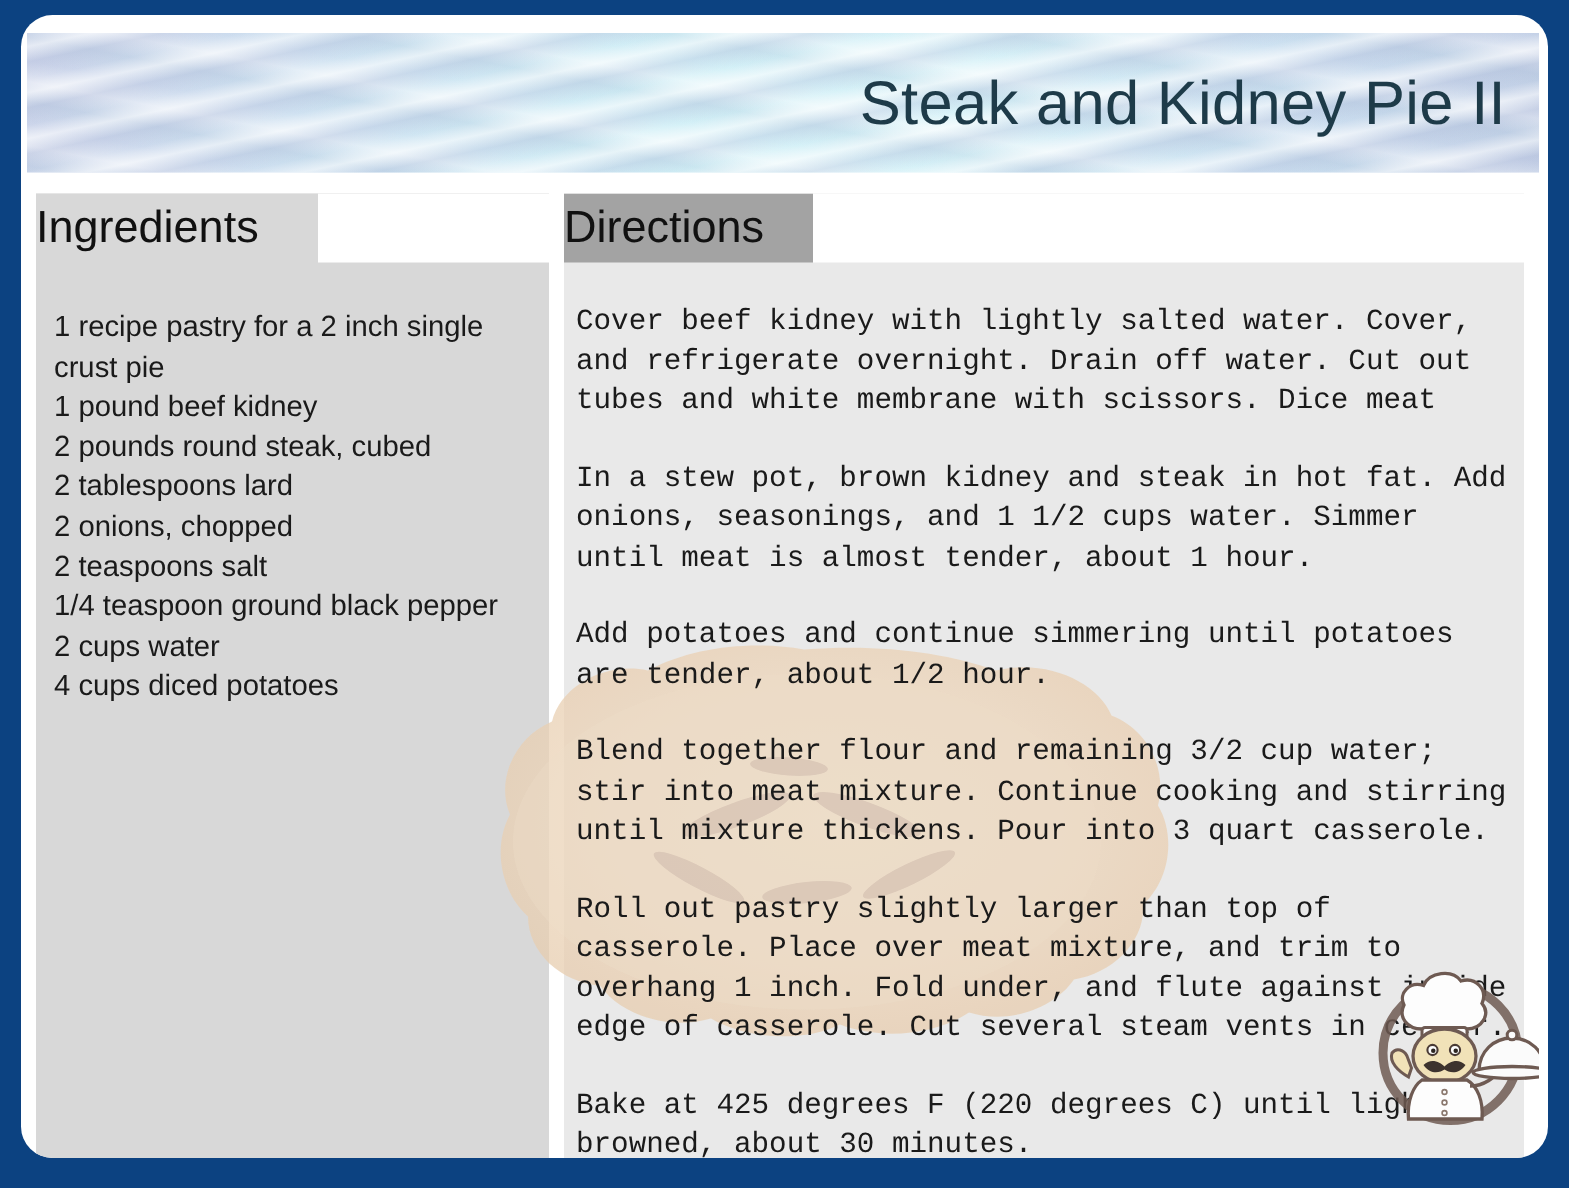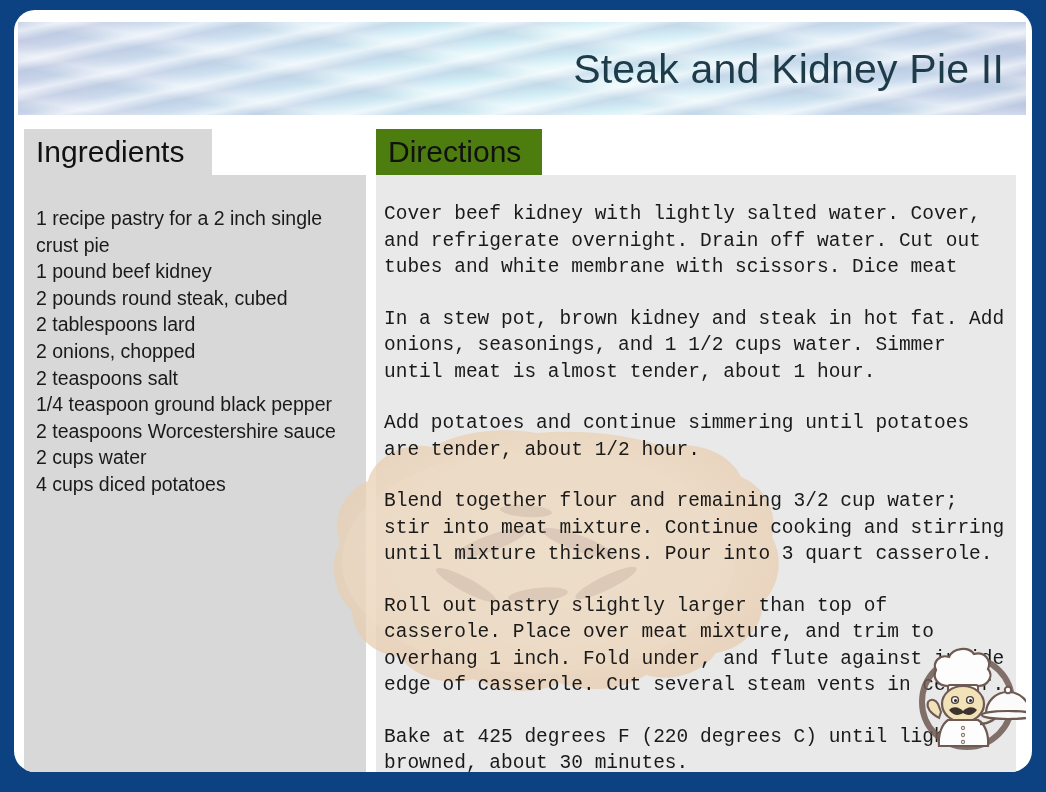--- a/index.html
+++ b/index.html
@@ -80,26 +80,25 @@
 
   
   .section-head {
     position: absolute;
     left: 0;
     top: 0;
     height: 46px;
     background: #d8d8d8;
     display: flex;
     align-items: center;
-    padding-left: 12px;
     box-sizing: border-box;
     z-index: 3;
   }
   #ingredients-panel .section-head { width: 188px; background: #d8d8d8; }
-  #directions-panel  .section-head { width: 166px; background: #4d7c0f; }
+  #directions-panel  .section-head { width: 166px; background: #a3a3a3; }
 
   .section-head-notch {
     position: absolute;
     top: 0;
     height: 46px;
     background: #ffffff;
     z-index: 2;
   }
   #ingredients-panel .section-head-notch { left: 188px; right: 0; }
   #directions-panel  .section-head-notch { left: 166px; right: 0; }
@@ -177,21 +176,20 @@
         <span class="section-title">Ingredients</span>
       </div>
       <div class="body-text" id="ingredients-list">
         <div class="ing-item">1 recipe pastry for a 2 inch single crust pie</div>
         <div class="ing-item">1 pound beef kidney</div>
         <div class="ing-item">2 pounds round steak, cubed</div>
         <div class="ing-item">2 tablespoons lard</div>
         <div class="ing-item">2 onions, chopped</div>
         <div class="ing-item">2 teaspoons salt</div>
         <div class="ing-item">1/4 teaspoon ground black pepper</div>
-        <div class="ing-item">2 teaspoons Worcestershire sauce</div>
         <div class="ing-item">2 cups water</div>
         <div class="ing-item">4 cups diced potatoes</div>
       </div>
     </div>
 
     <div class="panel" id="directions-panel">
       <div class="section-head-notch"></div>
       <div class="section-head">
         <span class="section-title">Directions</span>
       </div>

